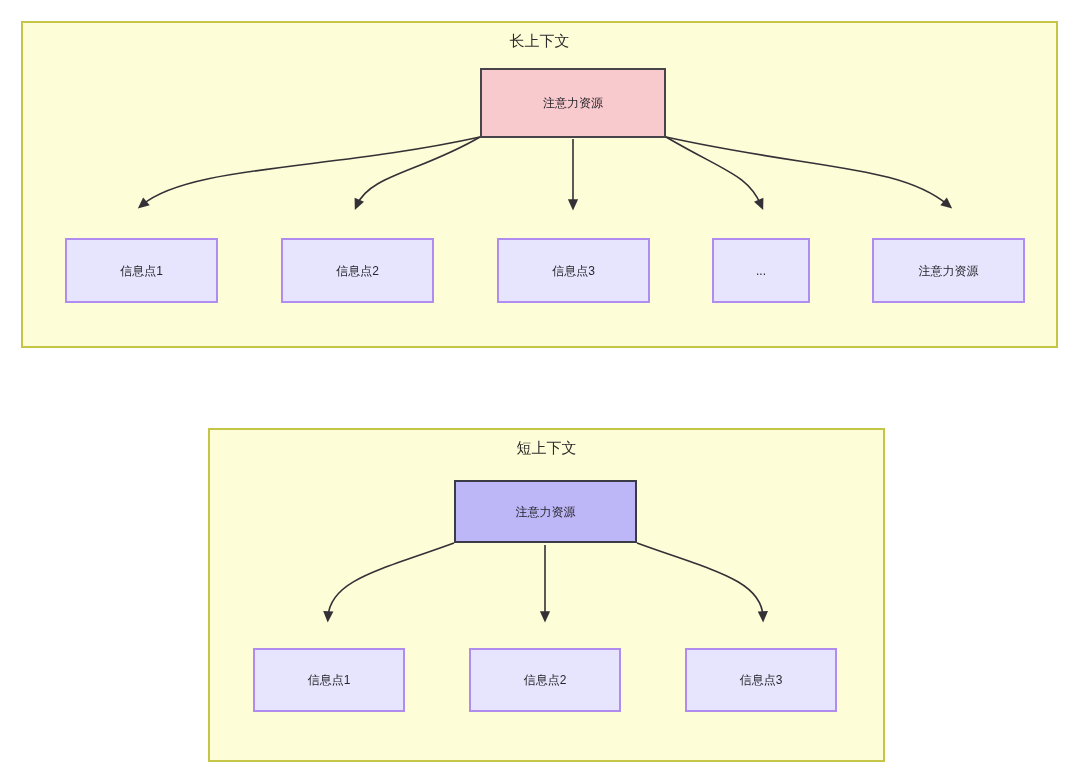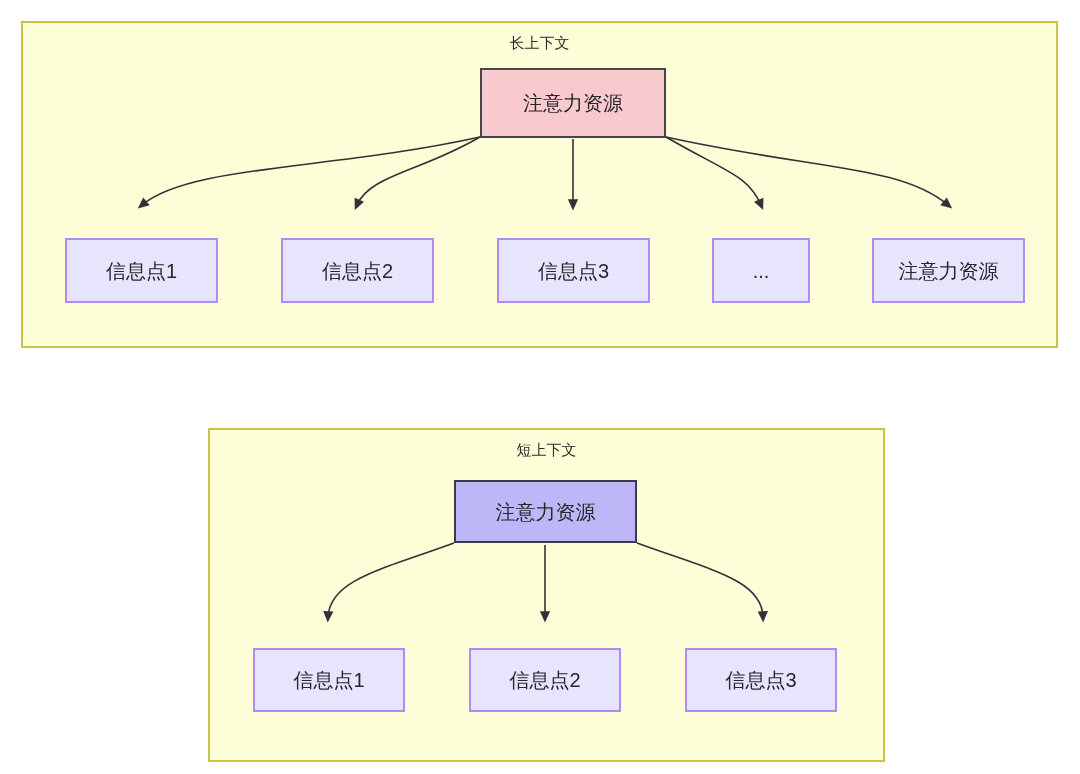--- a/index.html
+++ b/index.html
@@ -42,28 +42,29 @@
   .panel-title {
     position: absolute;
     top: 10px;
     left: 0;
     width: 100%;
     text-align: center;
     font-size: 15px;
     color: #2b2b2b;
     line-height: 20px;
     white-space: nowrap;
+    font-family: Liberation Mono, monospace;
   }
   .node {
     position: absolute;
     box-sizing: border-box;
     display: flex;
     align-items: center;
     justify-content: center;
-    font-size: 20px;
+    font-size: 12px;
     color: #26262b;
     white-space: nowrap;
     line-height: 1;
   }
   .node-attention-pink {
     background: #f8c9cd;
     border: 2px solid #47454a;
   }
   .node-attention-blue {
     background: #bdb6f7;

